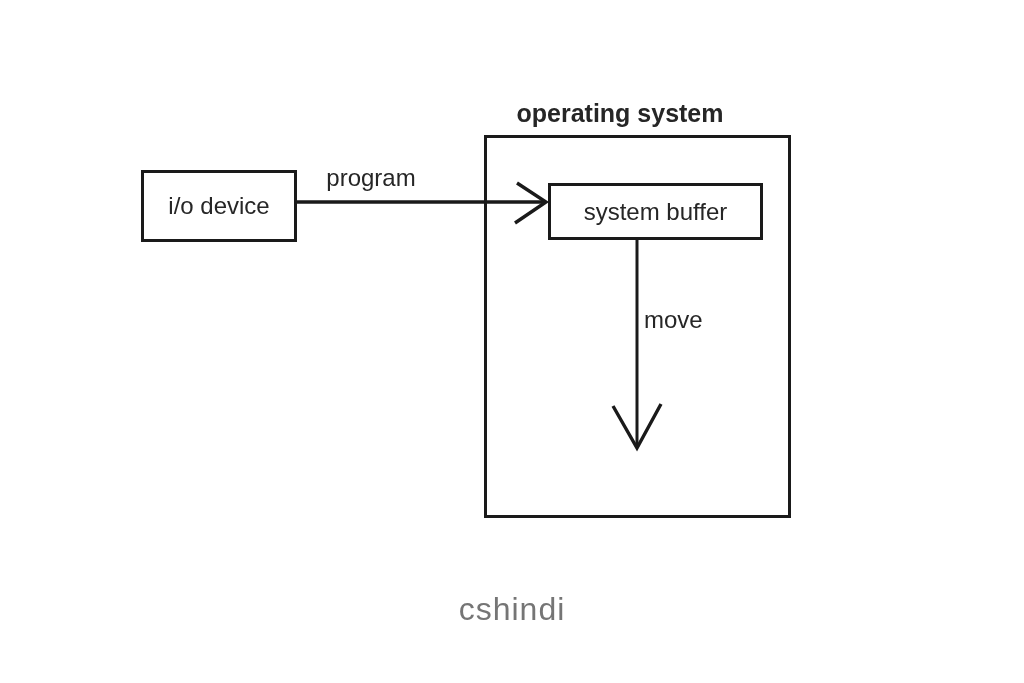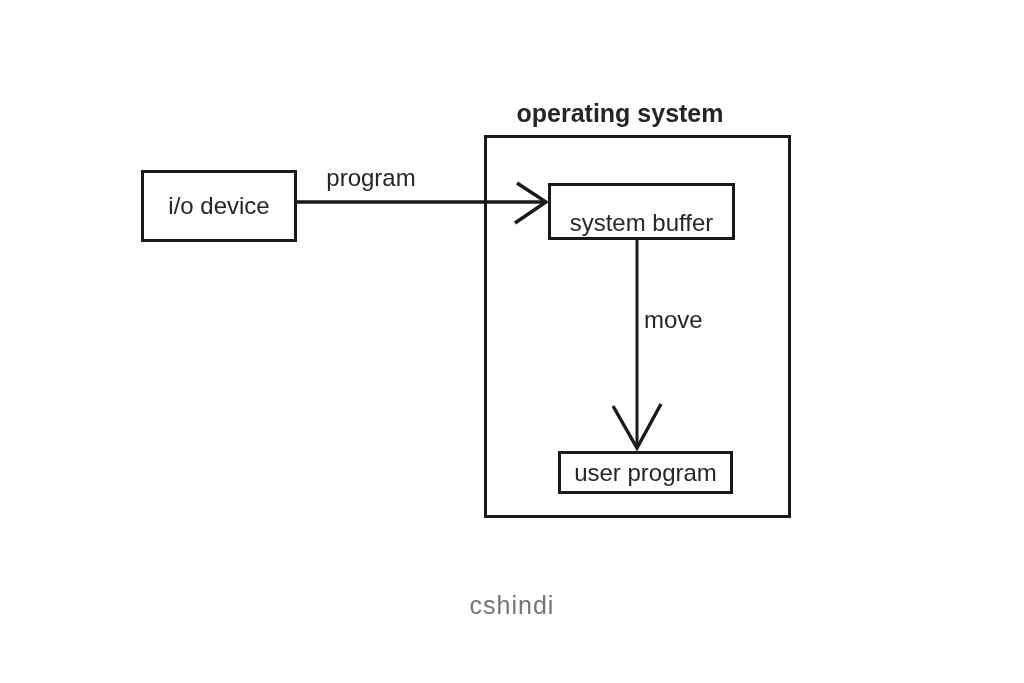--- a/index.html
+++ b/index.html
@@ -60,38 +60,38 @@
   .os-box{
     left:484px; top:135px;
     width:307px; height:383px;
   }
   .io-box{
     left:141px; top:154px;
     width:156px; height:72px;margin-top:16px;
   }
   .sysbuf-box{
     left:548px; top:183px;
-    width:187px; height:57px;align-items:flex-end;
+    width:215px; height:57px;
   }
   .userprog-box{
     left:558px; top:451px;
     width:175px; height:43px;
   }
   .transfer-label{
     left:296px; top:164px; width:150px;
     text-align:center;
   }
   .move-label{
     left:644px; top:306px;
   }
   .watermark{
     position:absolute;
     left:0; top:591px; width:1024px;
     text-align:center;
-    font-size:25px;
+    font-size:32px;
     letter-spacing:1px;
     color:var(--watermark);
   }
 </style>
 </head>
 <body>
 
 <div class="canvas">
 
   <svg class="arrows" viewBox="0 0 1024 683" xmlns="http://www.w3.org/2000/svg">
@@ -106,23 +106,20 @@
   <div class="box os-box"></div>
 
   <div class="box node io-box">
     <span>i/o device</span>
   </div>
 
   <div class="box node sysbuf-box">
     <span>system buffer</span>
   </div>
 
-  <div class="box node userprog-box">
-    <span>user program</span>
-  </div>
 
   <div class="label transfer-label">program</div>
 
   <div class="label move-label">move</div>
 
   <div class="watermark">cshindi</div>
 
 </div>
 
 </body></html>

